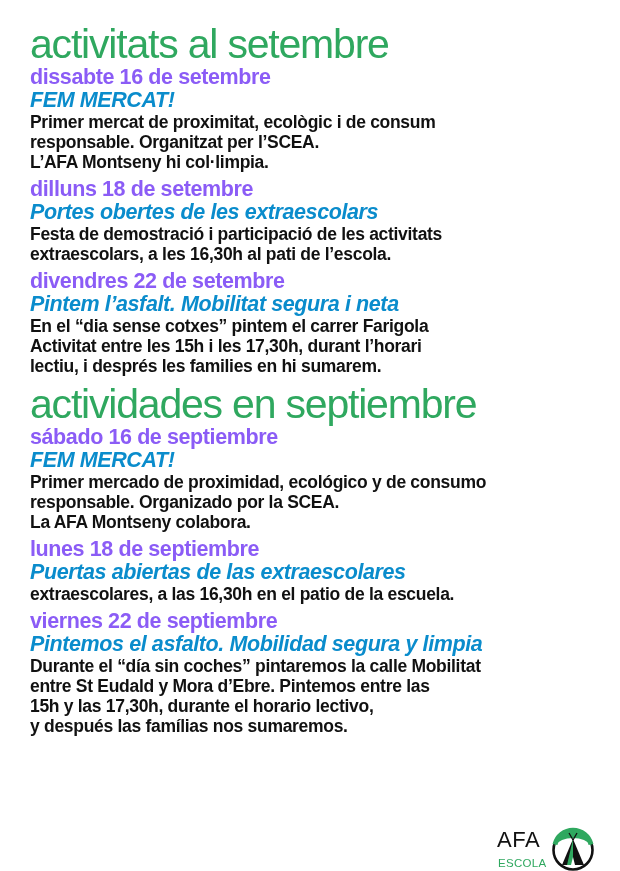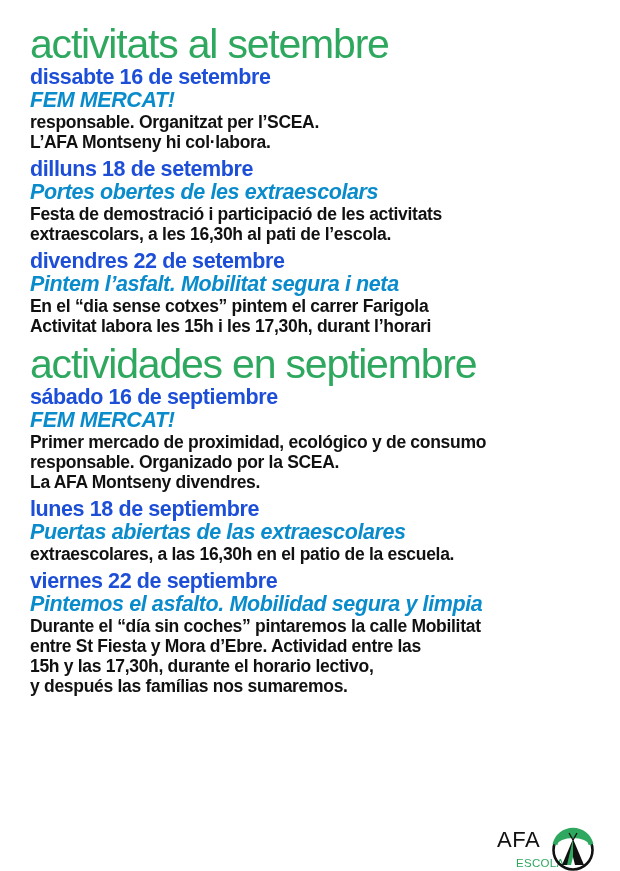--- a/index.html
+++ b/index.html
@@ -6,101 +6,103 @@
     body {
       width: 620px; height: 871px; background: #ffffff; position: relative; overflow: hidden;
       font-family: "Liberation Sans", sans-serif;
     }
     .page { position: absolute; left: 30px; top: 22px; right: 10px; }
     .section-title {
       color: #2fa85f; font-weight: normal; font-size: 41px; line-height: 44px;
       letter-spacing: -1.2px; margin: 0;
     }
     .date {
-      color: #1d4ed8; font-weight: bold; font-size: 21.5px; line-height: 23px;
+      color: #8b5cf6; font-weight: bold; font-size: 21.5px; line-height: 23px;
       letter-spacing: -0.4px; margin: 0;
     }
     .event-title {
       color: #0a8ccc; font-weight: bold; font-size: 21.5px; line-height: 23px;
       letter-spacing: -0.4px; margin: 0; font-style: italic;
     }
     .body-line {
       color: #111111; font-weight: bold; font-size: 17.5px; line-height: 20px;
       letter-spacing: -0.3px; margin: 0; white-space: nowrap;
     }
     .event { margin-bottom: 6px; }
     .section2 { margin-top: 4px; }
     .logo { position: absolute; left: 497px; top: 783px; width: 105px; height: 62px; margin-top: 44px; }
     .logo-afa {
       position: absolute; left: 0; top: 2px; font-size: 22px; font-weight: normal; color: #111;
       letter-spacing: 0.5px; line-height: 22px;
     }
     .logo-escola {
-      position: absolute; left: 19px; top: 30px; font-size: 11.5px; color: #2fa85f; line-height: 12px;
+      position: absolute; left: 1px; top: 30px; font-size: 11.5px; color: #2fa85f; line-height: 12px;
       letter-spacing: 0.3px;
     }
     .logo-montseny {
       position: absolute; left: 0; top: 43px; font-size: 15px; line-height: 16px; letter-spacing: 0px;
     }
     .logo-mont { color: #7f1d1d; }
     .logo-seny { color: #2fa85f; }
     .logo-emblem { position: absolute; left: 53px; top: 0px; width: 46px; height: 46px; }
   </style>
 </head>
 <body>
 
 <div class="page">
 
   <section>
     <h1 class="section-title">activitats al setembre</h1>
 
     <div class="event">
       <p class="date">dissabte 16 de setembre</p>
       <p class="event-title">FEM MERCAT!</p>
+      <p class="body-line">Primer mercat de proximitat, ecològic i de consum</p>
       <p class="body-line">responsable. Organitzat per l’SCEA.</p>
-      <p class="body-line">L’AFA Montseny hi col·labora.</p>
+      <p class="body-line">L’AFA Montseny hi col·limpia.</p>
     </div>
 
     <div class="event">
       <p class="date">dilluns 18 de setembre</p>
       <p class="event-title">Portes obertes de les extraescolars</p>
       <p class="body-line">Festa de demostració i participació de les activitats</p>
       <p class="body-line">extraescolars, a les 16,30h al pati de l’escola.</p>
     </div>
 
     <div class="event">
       <p class="date">divendres 22 de setembre</p>
       <p class="event-title">Pintem l’asfalt. Mobilitat segura i neta</p>
       <p class="body-line">En el “dia sense cotxes” pintem el carrer Farigola</p>
-      <p class="body-line">Activitat labora les 15h i les 17,30h, durant l’horari</p>
+      <p class="body-line">Activitat entre les 15h i les 17,30h, durant l’horari</p>
+      <p class="body-line">lectiu, i després les families en hi sumarem.</p>
     </div>
   </section>
 
   <section class="section2">
     <h1 class="section-title">actividades en septiembre</h1>
 
     <div class="event">
       <p class="date">sábado 16 de septiembre</p>
       <p class="event-title">FEM MERCAT!</p>
       <p class="body-line">Primer mercado de proximidad, ecológico y de consumo</p>
       <p class="body-line">responsable. Organizado por la SCEA.</p>
-      <p class="body-line">La AFA Montseny divendres.</p>
+      <p class="body-line">La AFA Montseny colabora.</p>
     </div>
 
     <div class="event">
       <p class="date">lunes 18 de septiembre</p>
       <p class="event-title">Puertas abiertas de las extraescolares</p>
       <p class="body-line">extraescolares, a las 16,30h en el patio de la escuela.</p>
     </div>
 
     <div class="event">
       <p class="date">viernes 22 de septiembre</p>
       <p class="event-title">Pintemos el asfalto. Mobilidad segura y limpia</p>
       <p class="body-line">Durante el “día sin coches” pintaremos la calle Mobilitat</p>
-      <p class="body-line">entre St Fiesta y Mora d’Ebre. Actividad entre las</p>
+      <p class="body-line">entre St Eudald y Mora d’Ebre. Pintemos entre las</p>
       <p class="body-line">15h y las 17,30h, durante el horario lectivo,</p>
       <p class="body-line">y después las famílias nos sumaremos.</p>
     </div>
   </section>
 </div>
 
 <div class="logo">
   <div class="logo-afa">AFA</div>
   <div class="logo-escola">ESCOLA</div>
   <div class="logo-montseny">

